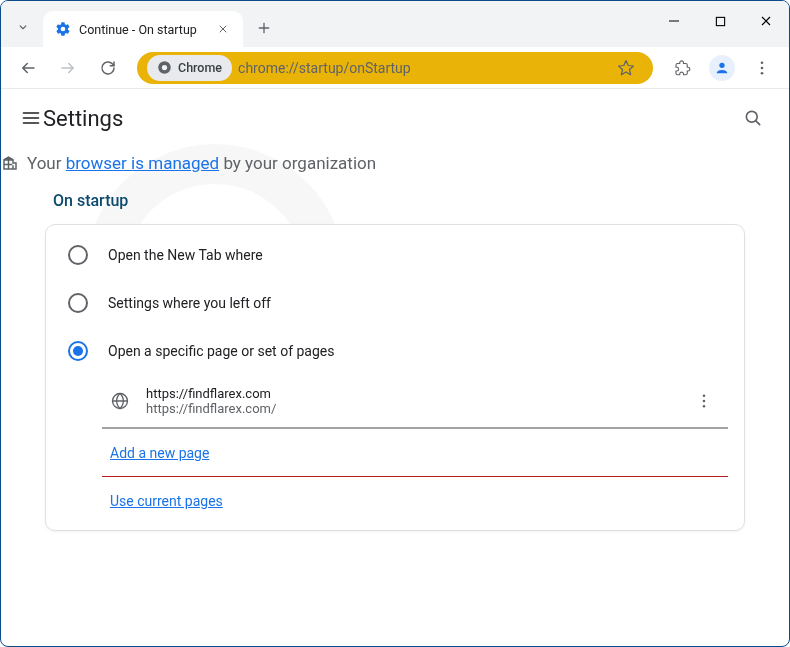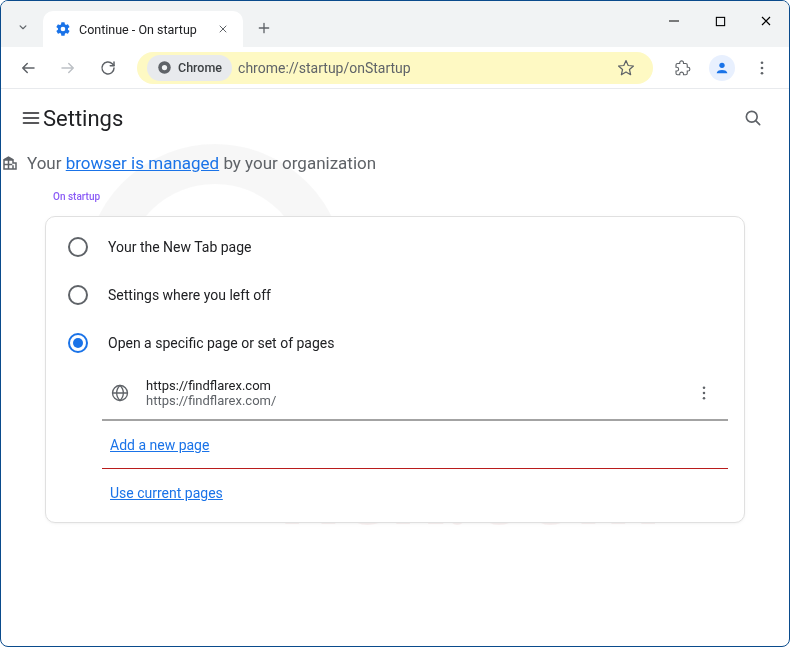--- a/index.html
+++ b/index.html
@@ -23,40 +23,40 @@
 .tab .favicon { width:16px; height:16px; display:flex; align-items:center; justify-content:center; color:#1a73e8; }
 .tab .close { width:16px; height:16px; display:flex; align-items:center; justify-content:center; color:#5f6368; margin-left:auto; cursor:pointer; }
 .newtab { width:30px; height:30px; display:flex; align-items:center; justify-content:center; color:#5f6368; margin-left:6px; margin-bottom:4px; cursor:pointer; font-size:18px; }
 .win-controls { position:absolute; right:0; top:0; height:40px; display:flex; }
 .win-btn { width:46px; display:flex; align-items:center; justify-content:center; color:#202124; cursor:pointer; }
 
 
 .toolbar { height: 42px; background:#fff; display:flex; align-items:center; padding: 0 10px; gap:6px; border-bottom: 1px solid #e8eaed; }
 .tbtn { width:34px; height:34px; display:flex; align-items:center; justify-content:center; color:#5f6368; border-radius:50%; cursor:pointer; }
 .tbtn.disabled { color:#bdc1c6; cursor:default; }
-.omnibox { flex:1; height:32px; background:#fef9c3; border-radius:16px; display:flex; align-items:center; padding:0 10px; margin:0 6px; }
+.omnibox { flex:1; height:32px; background:#eab308; border-radius:16px; display:flex; align-items:center; padding:0 10px; margin:0 6px; }
 .chrome-chip { display:flex; align-items:center; gap:6px; background:#e8eaed; border-radius:14px; padding:2px 10px; height:26px; font-size:12.5px; color:#3c4043; font-weight:500; }
 .chrome-chip svg { width:15px; height:15px; }
 .url { font-size:14px; color:#5f6368; margin-left:6px; }
 .omni-actions { margin-left:auto; display:flex; gap:2px; }
 .avatar { width:26px; height:26px; border-radius:50%; background:#e8f0fe; display:flex; align-items:center; justify-content:center; color:#1a73e8; }
 
 
 .page-header { height:58px; display:flex; align-items:center; padding:0 18px; }
 .hamburger { width:24px; height:24px; cursor:pointer; color:#5f6368; display:flex; align-items:center; justify-content:center; }
 .page-title { font-size:22px; color:#202124; font-weight:400; }
 .search-btn { margin-left:auto; width:36px; height:36px; display:flex; align-items:center; justify-content:center; color:#5f6368; cursor:pointer; }
 
 
 .managed { display:flex; align-items:center; justify-content:flex-start; gap:8px; font-size:17px; color:#5f6368; padding: 6px 0 18px 0; }
 .managed a { color:#1a73e8; text-decoration:underline; cursor:pointer; }
 
 
 .content { padding: 0 44px; }
-.section-title { font-size:10px; color:#8b5cf6; margin: 0 0 14px 8px; font-weight:500; }
+.section-title { font-size:16px; color:#0c4a6e; margin: 0 0 14px 8px; font-weight:500; }
 .card { background:#fff; border:1px solid #e0e0e0; border-radius:10px; padding: 6px 0; box-shadow: 0 1px 2px rgba(0,0,0,.04), 0 1px 6px rgba(0,0,0,.02); }
 .row { display:flex; align-items:center; padding: 14px 22px; gap:20px; cursor:pointer; }
 .radio { width:20px; height:20px; border:2px solid #5f6368; border-radius:50%; display:flex; align-items:center; justify-content:center; flex:0 0 20px; }
 .radio.selected { border-color:#1a73e8; }
 .radio.selected::after { content:""; width:10px; height:10px; background:#1a73e8; border-radius:50%; display:block; }
 .row-label { font-size:14px; color:#202124; }
 
 .nested { padding-left: 56px; padding-right: 16px; }
 .page-entry { display:flex; align-items:center; padding: 10px 8px; border-bottom:2px solid #a3a3a3; }
 .globe { width:20px; height:20px; color:#5f6368; margin-right:16px; flex:0 0 20px; }
@@ -213,21 +213,21 @@
     </span>
   </div>
 
   <div class="content">
     <div class="section-title">On startup</div>
 
     <div class="card">
 
       <div class="row">
         <div class="radio"></div>
-        <div class="row-label">Your the New Tab page</div>
+        <div class="row-label">Open the New Tab where</div>
       </div>
 
       <div class="row">
         <div class="radio"></div>
         <div class="row-label">Settings where you left off</div>
       </div>
 
       <div class="row">
         <div class="radio selected"></div>
         <div class="row-label">Open a specific page or set of pages</div>

